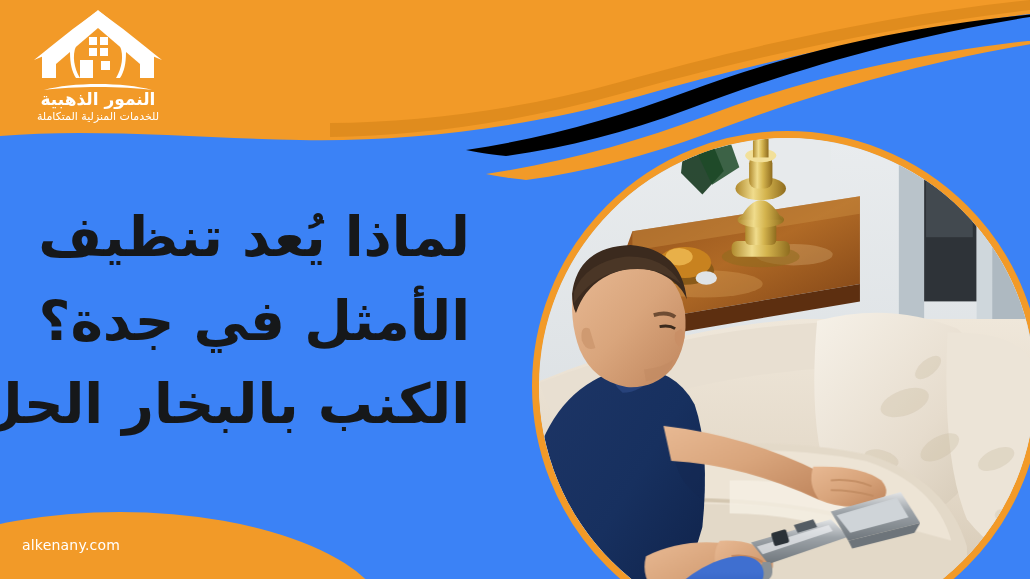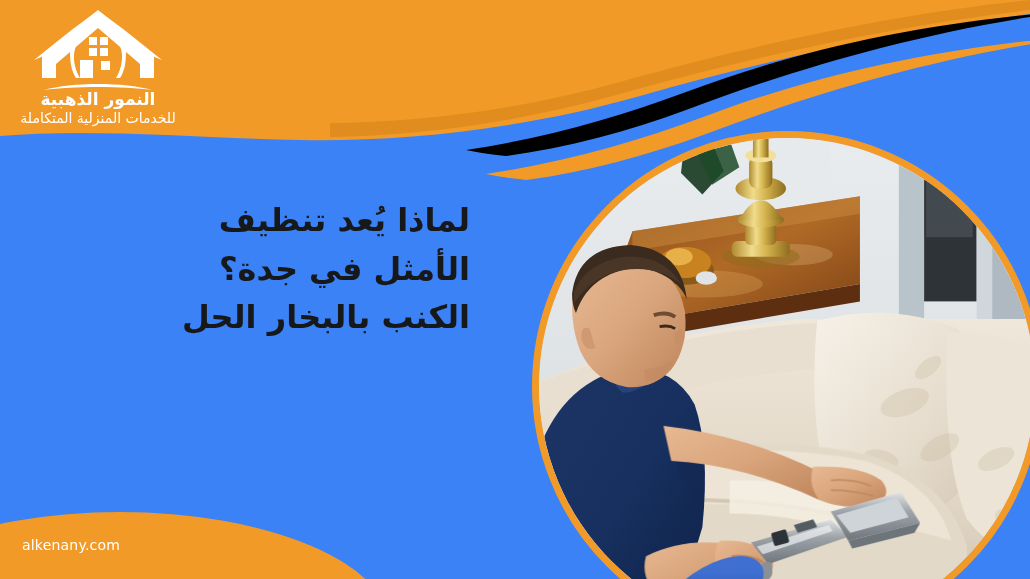--- a/index.html
+++ b/index.html
@@ -48,35 +48,35 @@
     direction: rtl;
     line-height: 1.1;
   }
   .logo-tagline {
     position: absolute;
     left: 0;
     top: 107px;
     width: 160px;
     text-align: center;
     color: #FFFFFF;
-    font-size: 14px;
+    font-size: 11px;
     direction: rtl;
     line-height: 1.1;
   }
 
   
   .headline {
     position: absolute;
     right: 560px;
     top: 196px;
     width: 420px;
     text-align: right;
     direction: rtl;
     color: #16181A;
-    font-size: 32px;
+    font-size: 55px;
     font-weight: bold;
     line-height: 1.52;
     letter-spacing: -0.5px;
   }
   .headline .ln { display: block; white-space: nowrap; }
 
   
   .photo-wrap {
     position: absolute;
     left: 532px;

